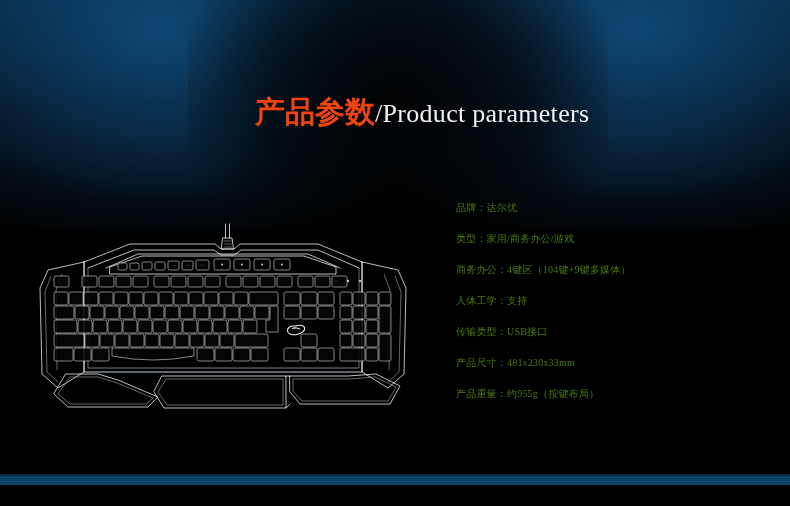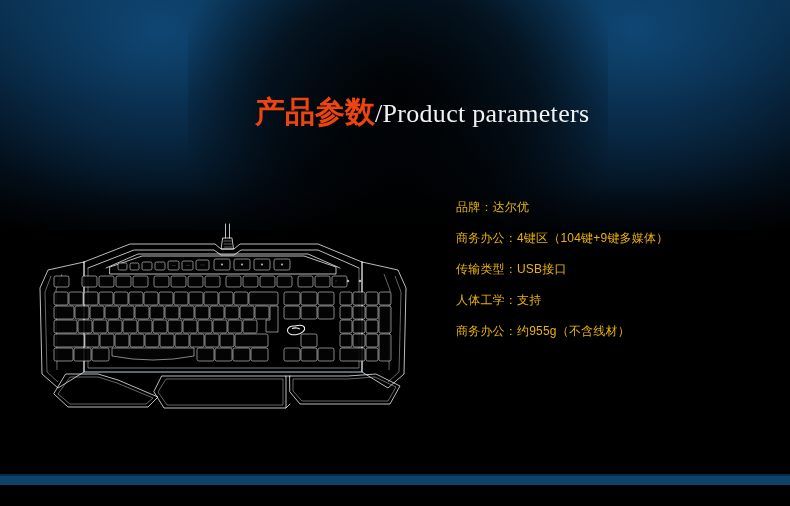--- a/index.html
+++ b/index.html
@@ -119,23 +119,23 @@
   }
 
   
   .specs {
     position: absolute;
     left: 456px;
     top: 192px;
     width: 320px;
   }
   .spec-row {
-    font-family: Liberation Sans, sans-serif;
-    font-size: 12px;
-    color: #eab308;
+    font-family: Liberation Serif, serif;
+    font-size: 10px;
+    color: #4d7c0f;
     line-height: 31px;
     white-space: nowrap;
     letter-spacing: 0.2px;
   }
 
   
   .kb-wrap {
     position: absolute;
     left: 18px;
     top: 222px;
@@ -203,24 +203,26 @@
   <div class="bg-top-sheen"></div>
   <div class="bg-center-dark"></div>
   <div class="bg-bottom-fade"></div>
 
   <div class="heading">
     <span class="heading-cn">产品参数</span><span class="heading-en">/Product parameters</span>
   </div>
 
   <div class="specs">
     <div class="spec-row">品牌：达尔优</div>
+    <div class="spec-row">类型：家用/商务办公/游戏</div>
     <div class="spec-row">商务办公：4键区（104键+9键多媒体）</div>
+    <div class="spec-row">人体工学：支持</div>
     <div class="spec-row">传输类型：USB接口</div>
-    <div class="spec-row">人体工学：支持</div>
-    <div class="spec-row">商务办公：约955g（不含线材）</div>
+    <div class="spec-row">产品尺寸：481x230x33mm</div>
+    <div class="spec-row">产品重量：约955g（按键布局）</div>
   </div>
 
   <div class="kb-wrap">
     <svg viewBox="0 0 410 215" xmlns="http://www.w3.org/2000/svg">
 
       <g>
         <path class="ln" d="M207.5 2 L207.5 16"></path>
         <path class="ln" d="M211.5 2 L211.5 16"></path>
         <path class="ln" d="M205 16 L214 16 L215.5 27 L203.5 27 Z"></path>
         <path class="ln-dim" d="M205.6 19 L213.5 19 M205.9 22 L213.8 22 M206.2 25 L214.2 25"></path>

